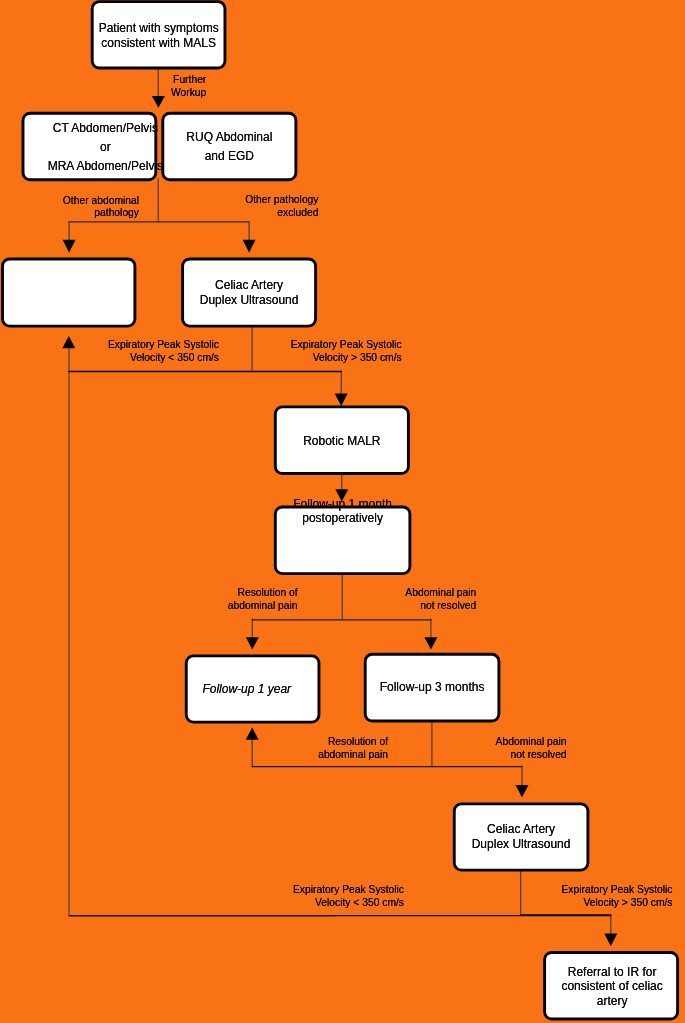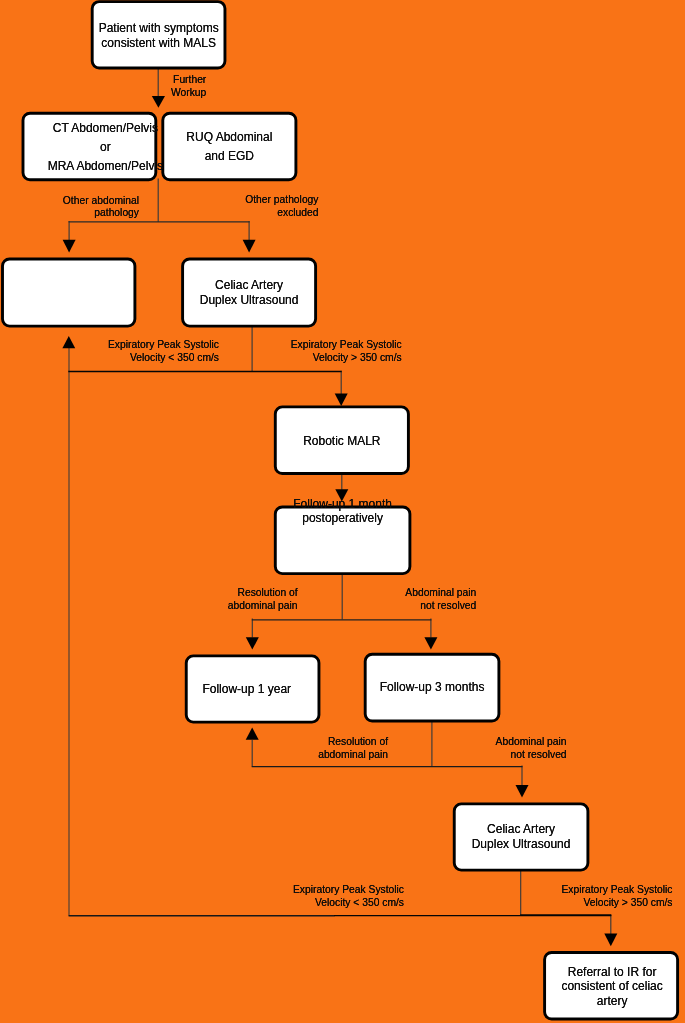--- a/index.html
+++ b/index.html
@@ -161,21 +161,21 @@
     <span class="ln">Celiac Artery</span>
     <span class="ln">Duplex Ultrasound</span>
   </div>
   <div class="nodetext" style="left:275.3px;top:407.6px;width:133.1px;height:66.6px;">
     <span class="ln">Robotic MALR</span>
   </div>
   <div class="nodetext" style="left:275.3px;top:478px;width:134.6px;height:66.6px;">
     <span class="ln">Follow-up 1 month</span>
     <span class="ln">postoperatively</span>
   </div>
-  <div class="nodetext" style="left:186.25px;top:656.6px;width:121px;height:66.2px;">
+  <div class="nodetext" style="left:186.25px;top:656.6px;width:121px;height:66.2px;font-style:italic;">
     <span class="ln">Follow-up 1 year</span>
   </div>
   <div class="nodetext" style="left:365.2px;top:654.4px;width:133.7px;height:66.7px;">
     <span class="ln">Follow-up 3 months</span>
   </div>
   <div class="nodetext" style="left:454.25px;top:803.8px;width:133.65px;height:66.2px;">
     <span class="ln">Celiac Artery</span>
     <span class="ln">Duplex Ultrasound</span>
   </div>
   <div class="nodetext" style="left:544.6px;top:953.6px;width:135px;height:66.5px;">

